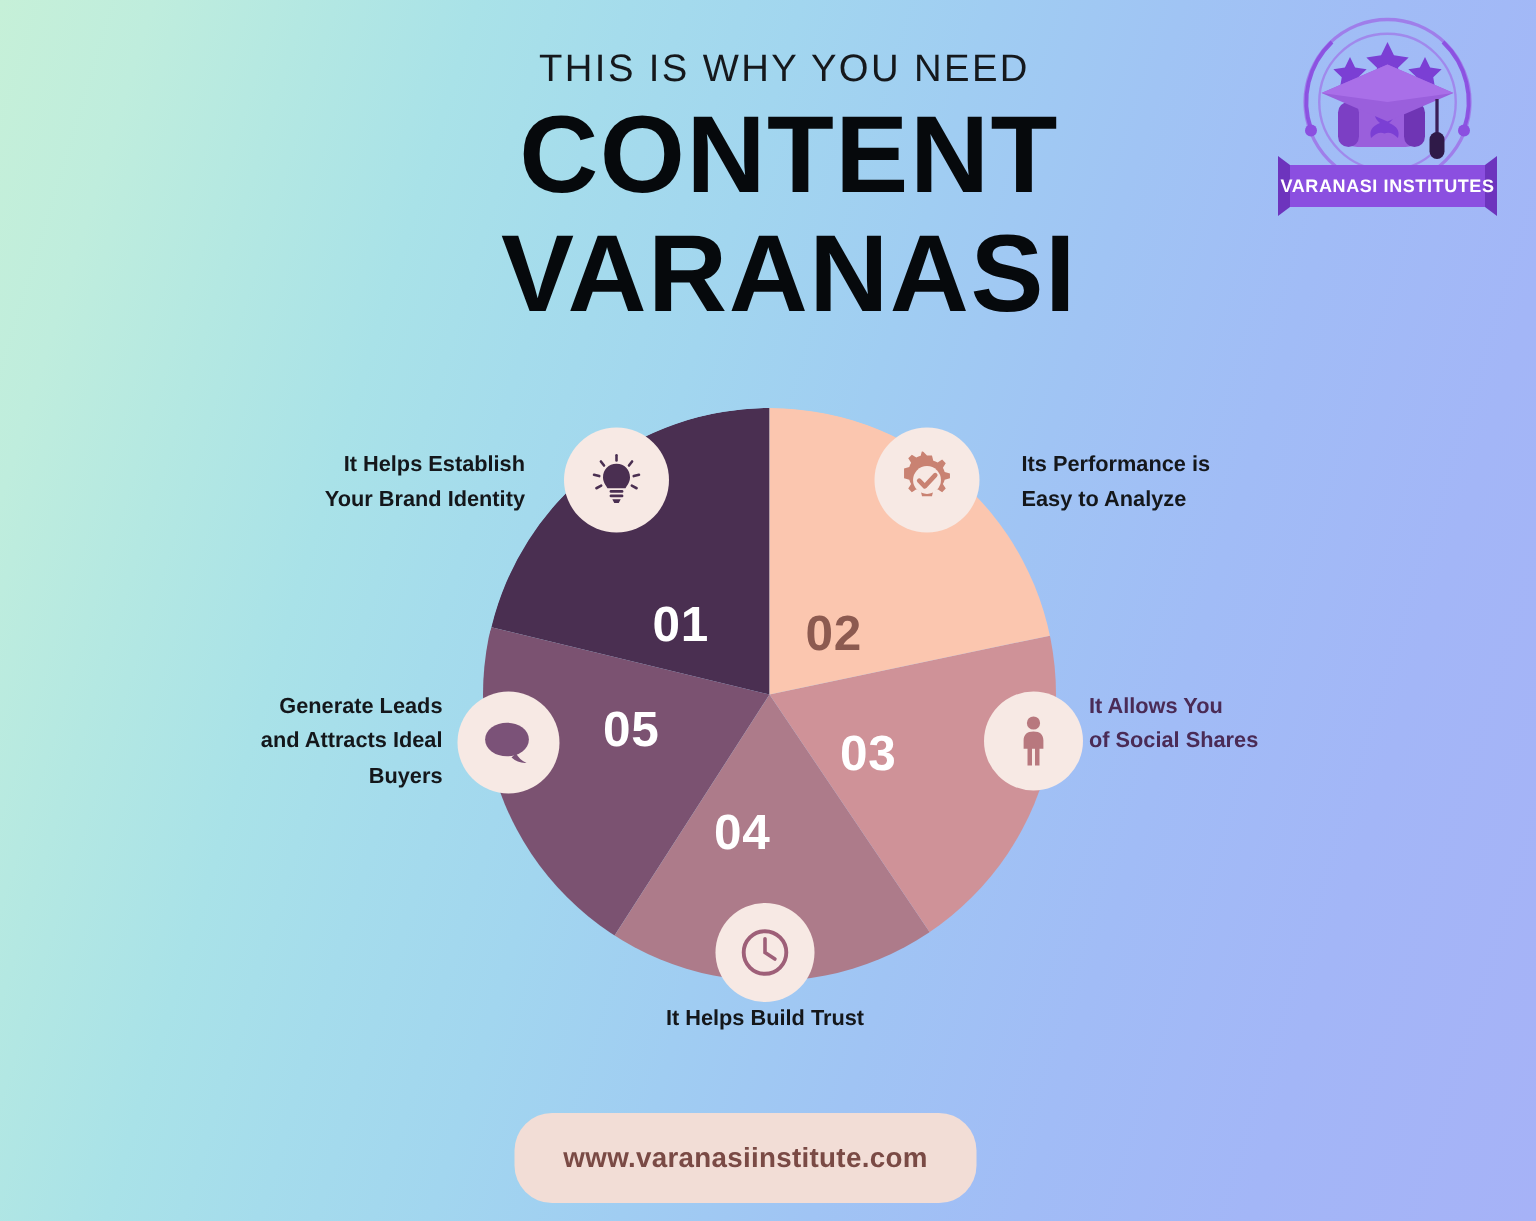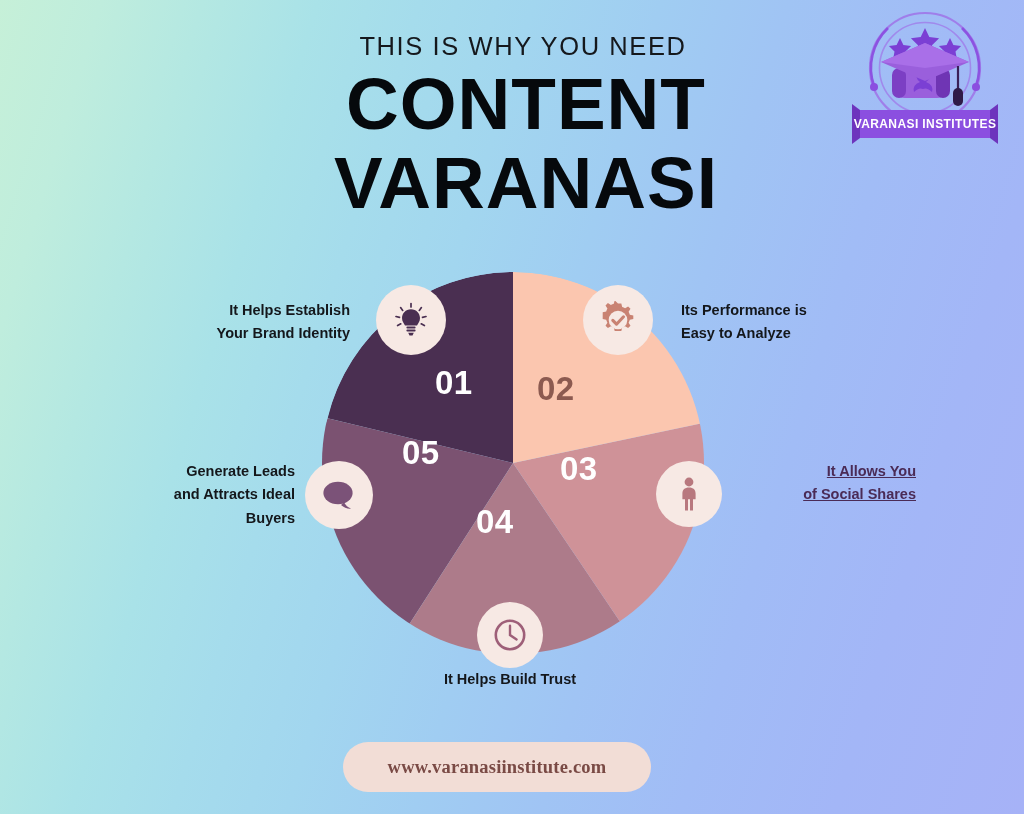--- a/index.html
+++ b/index.html
@@ -86,20 +86,21 @@
   }
   #pie svg { display: block; }
 
   .slice-num {
     position: absolute;
     font-weight: 700;
     font-size: 33px;
     letter-spacing: 0.5px;
     line-height: 1;
     white-space: nowrap;
+    margin-top: 33px;
   }
   #num-01 { left: 113px; top: 94px;  color: #ffffff; }
   #num-02 { left: 215px; top: 100px; color: #8c5a50; }
   #num-03 { left: 238px; top: 180px; color: #ffffff; }
   #num-04 { left: 154px; top: 233px; color: #ffffff; }
   #num-05 { left: 80px;  top: 164px; color: #ffffff; }
 
   
   .icon-bubble {
     position: absolute;
@@ -119,37 +120,36 @@
   .label {
     position: absolute;
     font-weight: 700;
     font-size: 14.5px;
     line-height: 1.62;
     color: #14171b;
     white-space: nowrap;
   }
   #label-01 { left: 198px; top: 299px; text-align: right; width: 152px; }
   #label-02 { left: 681px; top: 299px; text-align: left;  width: 190px; }
-  #label-03 { left: 726px; top: 460px; text-align: right;  width: 190px; color: #4a2b56; text-decoration: underline; }
+  #label-03 { left: 726px; top: 460px; text-align: left;  width: 190px; color: #4a2b56; }
   #label-04 { left: 410px; top: 668px; text-align: center; width: 200px; }
   #label-05 { left: 141px; top: 460px; text-align: right;  width: 154px; }
 
   
   #url-pill {
     position: absolute;
     left: 343px;
     top: 742px;
     width: 308px;
-    height: 50px;
+    height: 60px;
     border-radius: 25px;
     background: #f2ddd6;
     display: flex;
     align-items: center;
     justify-content: center;
-    font-family: Liberation Serif, serif;
   }
   #url-text {
     font-size: 18.5px;
     font-weight: 700;
     letter-spacing: 0.2px;
     color: #7a4a45;
   }
 </style>
 </head>
 <body>

